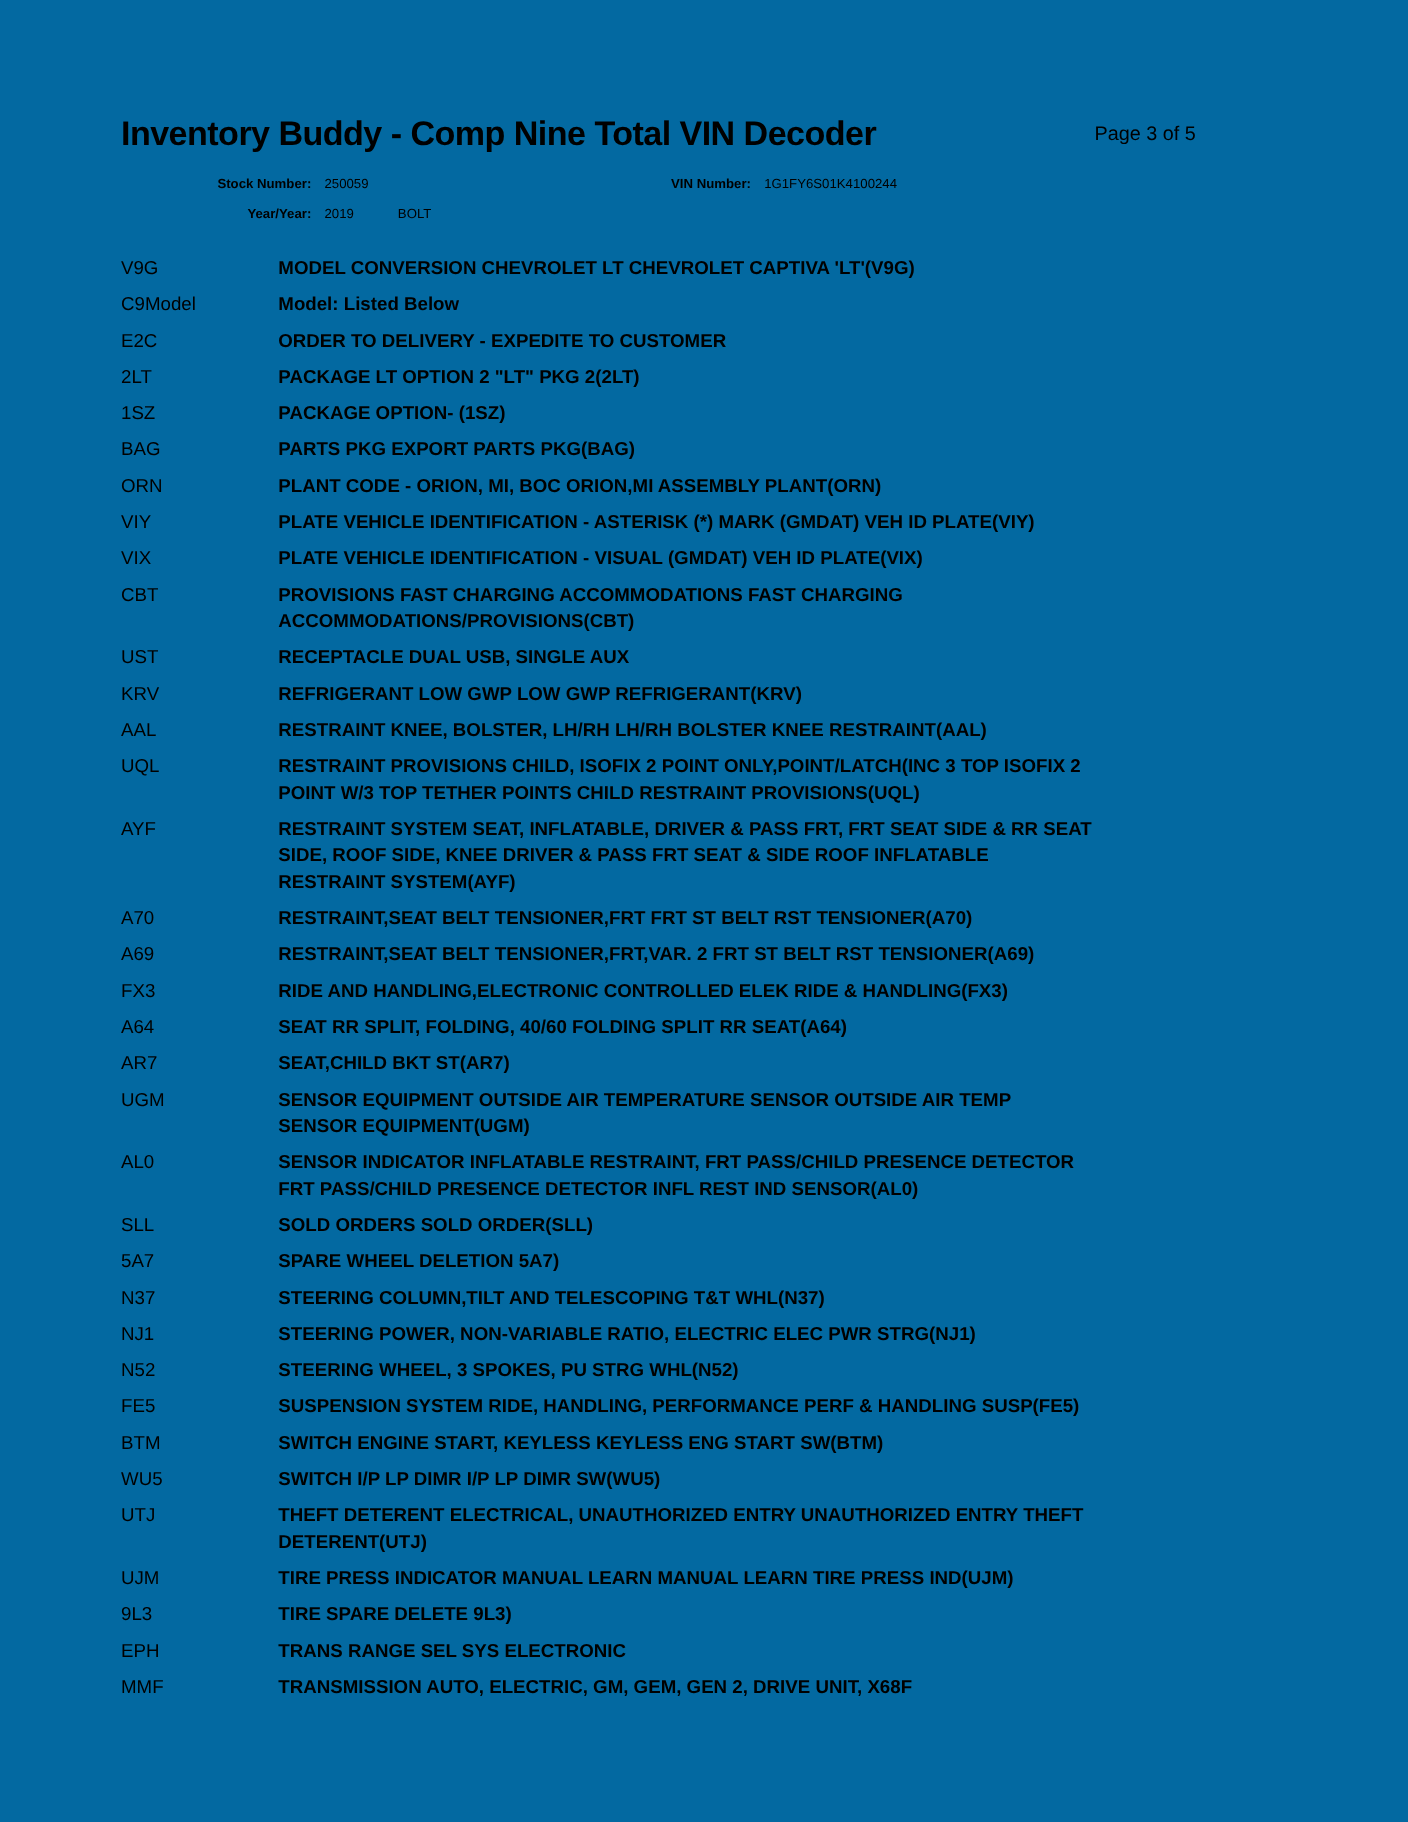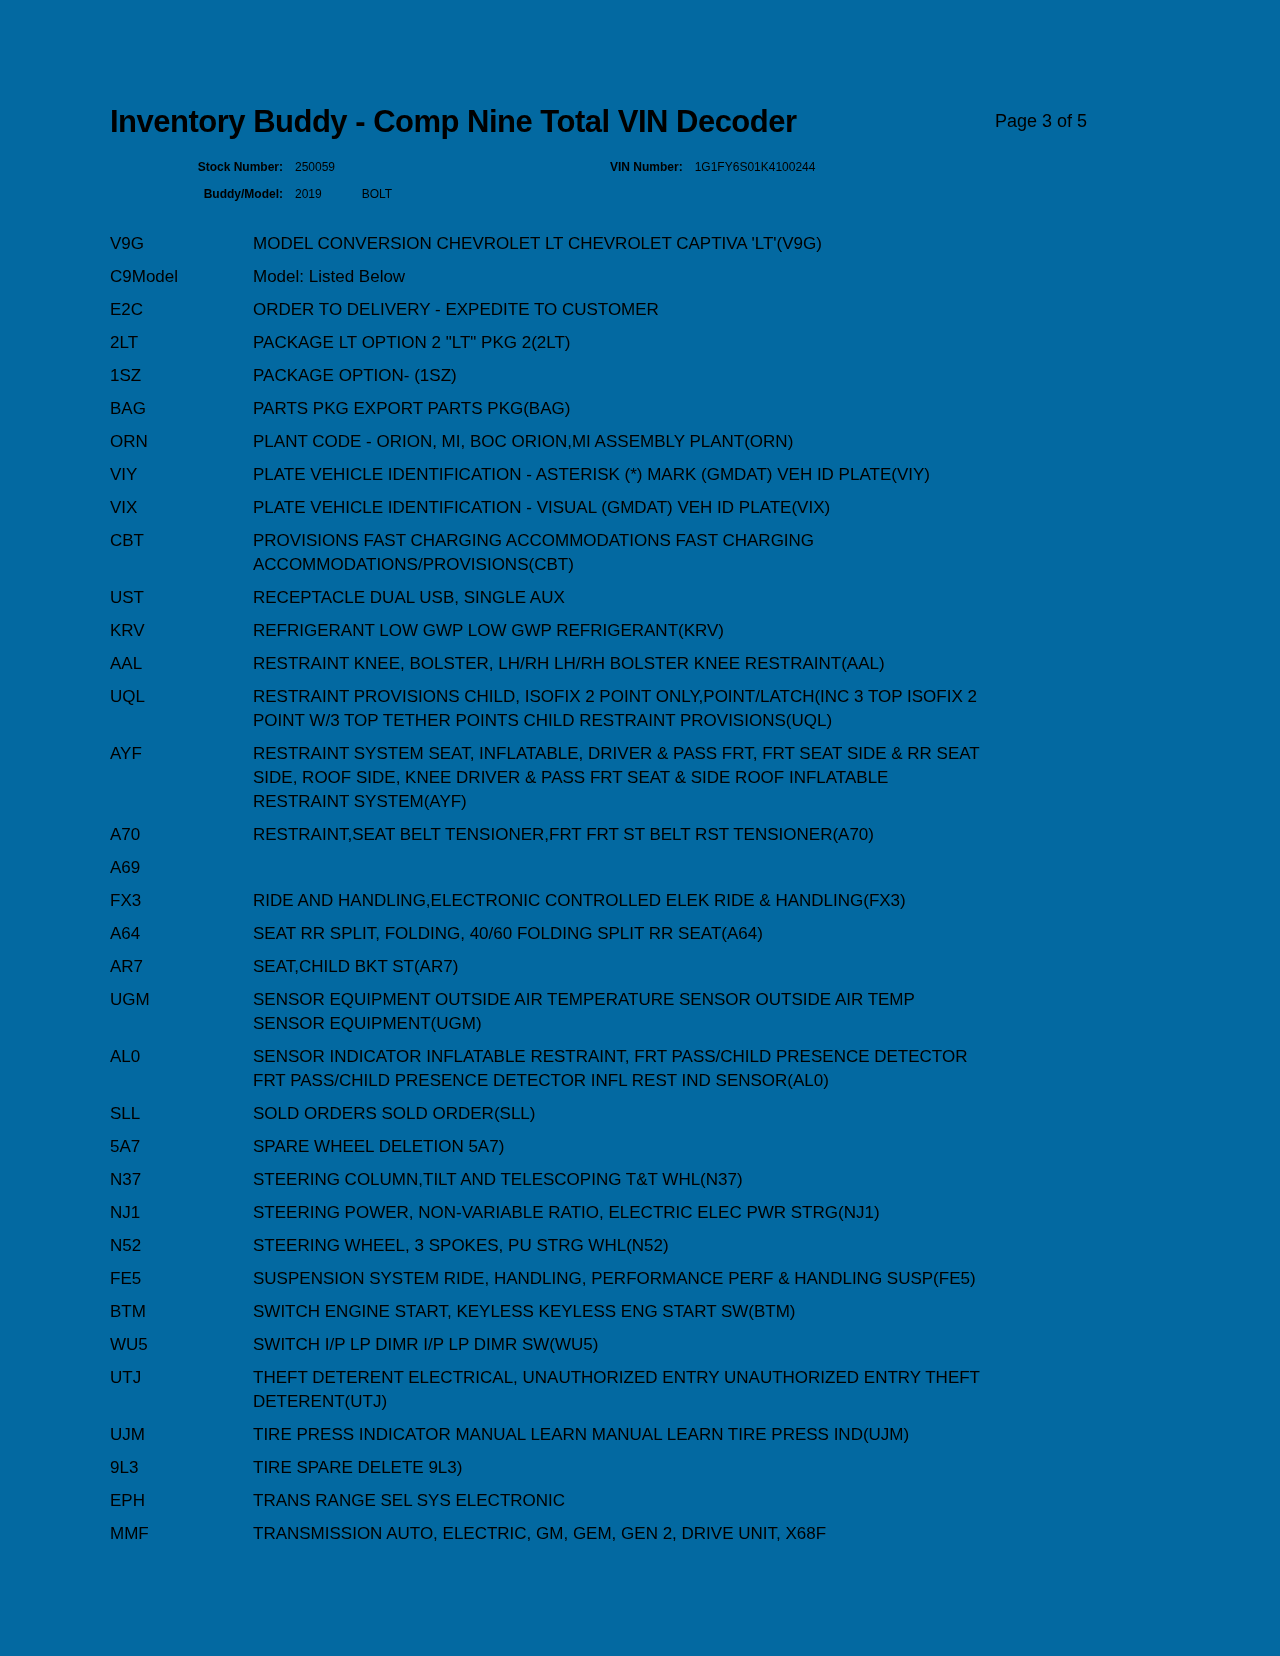--- a/index.html
+++ b/index.html
@@ -76,20 +76,21 @@
     display: flex;
   }
   .option-code {
     width: 143px;
     flex: none;
   }
   .option-desc {
     flex: 1;
     max-width: 870px;
     white-space: pre-line;
+    font-weight: bold;
   }
 </style>
 </head>
 <body>
 
 <div class="page">
 
   <h1 class="doc-title">Inventory Buddy - Comp Nine Total VIN Decoder</h1>
 
   <div class="page-label">Page 3 of 5</div>
@@ -97,21 +98,21 @@
   <div class="meta">
     <div class="meta-row">
       <span class="meta-label">Stock Number:</span>
       <span class="meta-value">250059</span>
       <span class="vin-group">
         <span class="meta-label">VIN Number:</span>
         <span class="meta-value">1G1FY6S01K4100244</span>
       </span>
     </div>
     <div class="meta-row">
-      <span class="meta-label">Buddy/Model:</span>
+      <span class="meta-label">Year/Year:</span>
       <span class="meta-value">2019</span>
       <span class="meta-value meta-value-secondary">BOLT</span>
     </div>
   </div>
 
   <div class="options-list">
       <div class="option-row">
       <div class="option-code">V9G</div>
       <div class="option-desc">MODEL CONVERSION CHEVROLET LT CHEVROLET CAPTIVA 'LT'(V9G)</div>
     </div>
@@ -174,20 +175,21 @@
       <div class="option-desc">RESTRAINT SYSTEM SEAT, INFLATABLE, DRIVER &amp; PASS FRT, FRT SEAT SIDE &amp; RR SEAT
 SIDE, ROOF SIDE, KNEE DRIVER &amp; PASS FRT SEAT &amp; SIDE ROOF INFLATABLE
 RESTRAINT SYSTEM(AYF)</div>
     </div>
       <div class="option-row">
       <div class="option-code">A70</div>
       <div class="option-desc">RESTRAINT,SEAT BELT TENSIONER,FRT FRT ST BELT RST TENSIONER(A70)</div>
     </div>
       <div class="option-row">
       <div class="option-code">A69</div>
+      <div class="option-desc">RESTRAINT,SEAT BELT TENSIONER,FRT,VAR. 2 FRT ST BELT RST TENSIONER(A69)</div>
     </div>
       <div class="option-row">
       <div class="option-code">FX3</div>
       <div class="option-desc">RIDE AND HANDLING,ELECTRONIC CONTROLLED ELEK RIDE &amp; HANDLING(FX3)</div>
     </div>
       <div class="option-row">
       <div class="option-code">A64</div>
       <div class="option-desc">SEAT RR SPLIT, FOLDING, 40/60 FOLDING SPLIT RR SEAT(A64)</div>
     </div>
       <div class="option-row">

